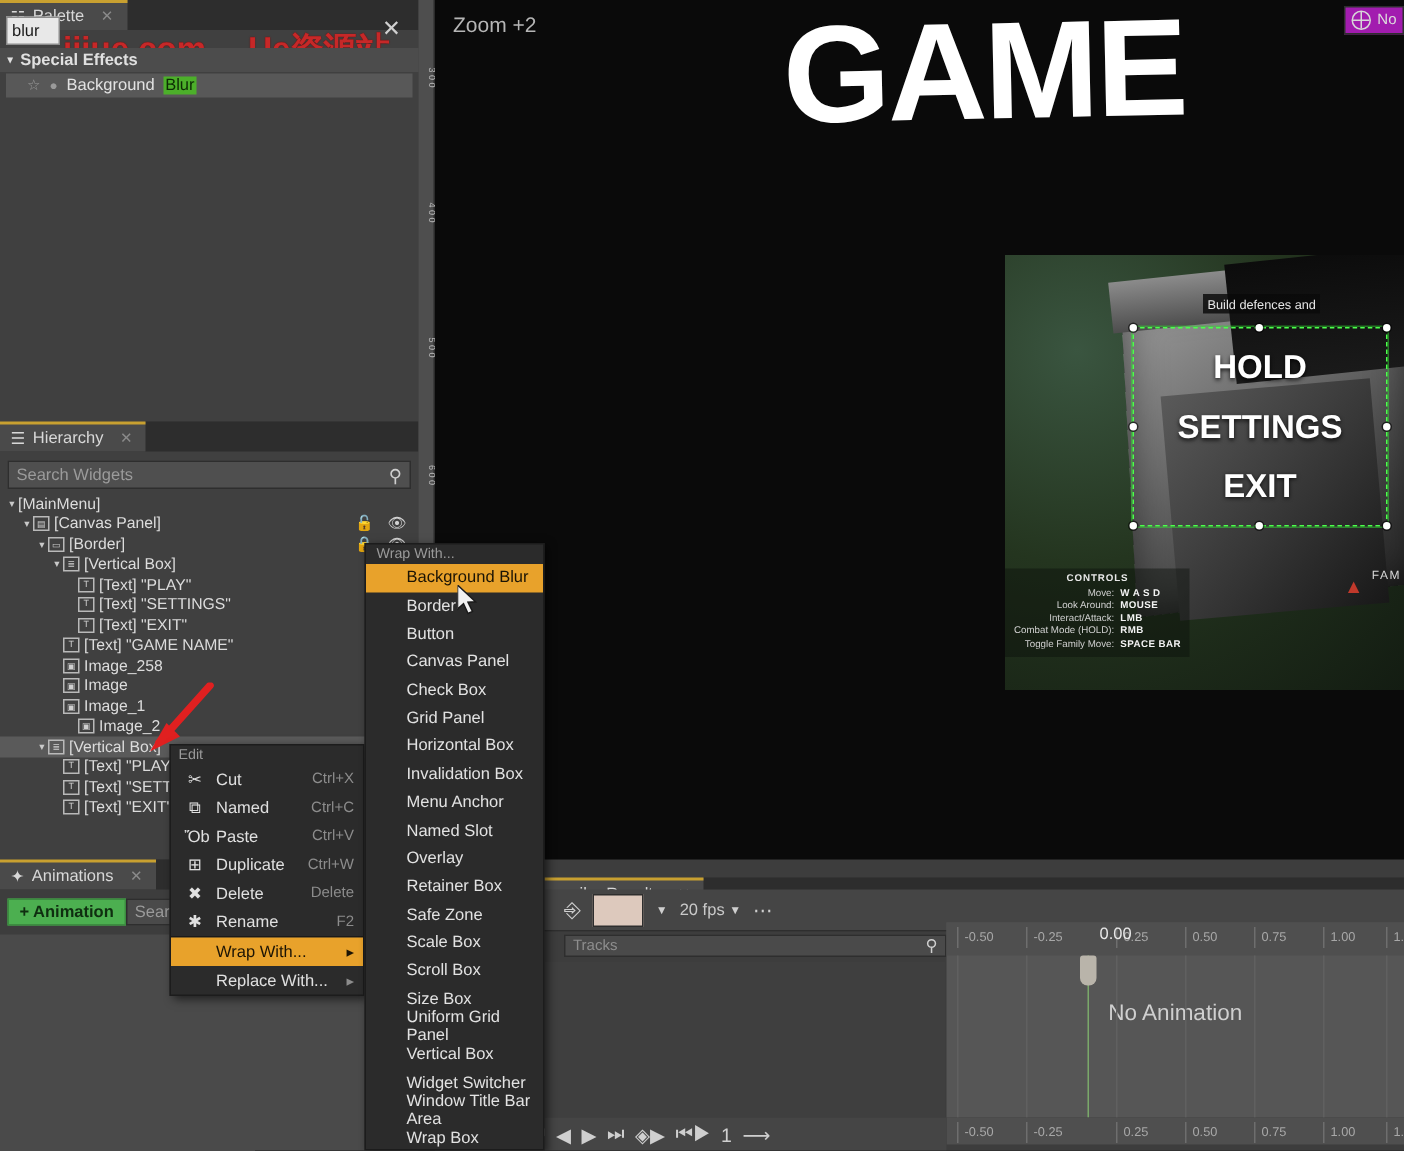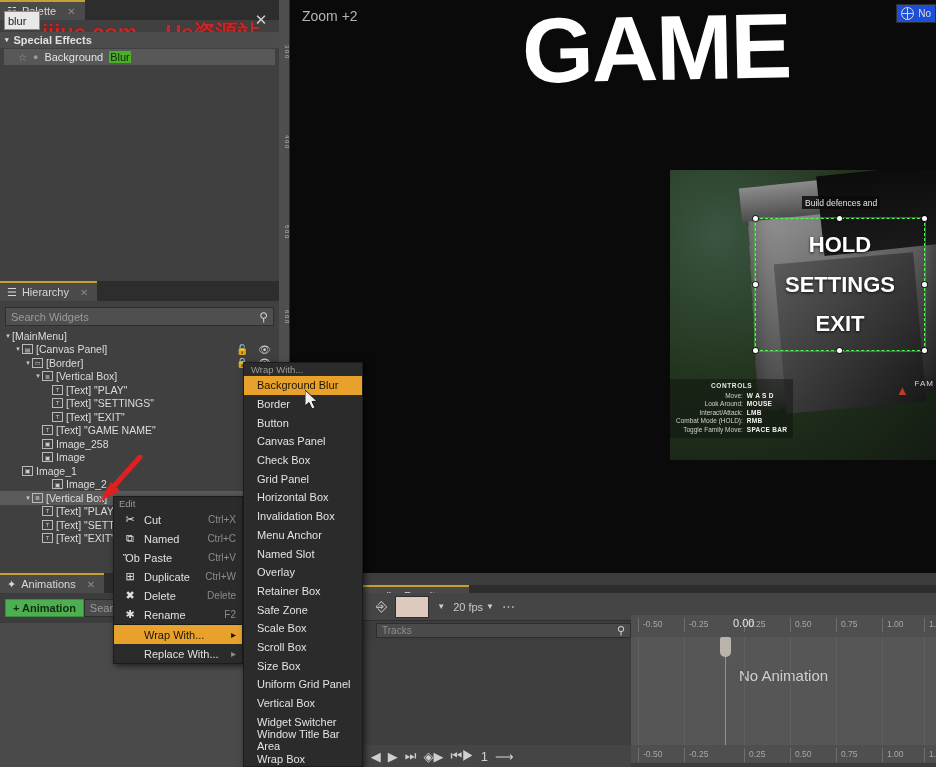--- a/index.html
+++ b/index.html
@@ -113,21 +113,21 @@
   #zoomlabel { position: absolute; left: 12px; top: 8px; color: #b5b5b5; font-size: 14px; }
   #gamename {
     position: absolute; left: 232px; top: 2px; color: #ffffff;
     font-size: 92px; font-weight: bold; letter-spacing: -2px;
     font-family: "Liberation Sans", sans-serif; line-height: 1;
     white-space: nowrap; transform: rotate(-1.2deg);
   }
   #loc-widget {
     position: absolute; right: 0; top: 4px; height: 19px;
     display: flex; align-items: center; gap: 4px;
-    background: #1d4ed8; border: 1px solid #2e2e2e; padding: 0 4px;
+    background: #a21caf; border: 1px solid #2e2e2e; padding: 0 4px;
     color: #dcdcdc; font-size: 10px;
   }
   .globe {
     width: 13px; height: 13px; border-radius: 50%;
     border: 1px solid #d8d8d8; position: relative; flex: none;
   }
   .globe::before, .globe::after {
     content: ""; position: absolute; background: #d8d8d8;
   }
   .globe::before { left: 5px; top: 0; width: 1px; height: 11px; }
@@ -277,21 +277,21 @@
 
   
   #submenu {
     position: absolute; left: 243px; top: 362px; width: 120px; height: 405px;
     background: #2b2b2b; border: 1px solid #1c1c1c; z-index: 45;
     box-shadow: 2px 2px 6px rgba(0,0,0,.6); overflow: hidden;
   }
   #submenu .mhdr { color: #9a9a9a; font-size: 9.5px; padding: 1px 0 1px 7px; }
   .sitem {
     height: 18.7px; display: flex; align-items: center;
-    padding-left: 13px; color: #e2e2e2; font-size: 11px;
+    padding-left: 27px; color: #e2e2e2; font-size: 11px;
   }
   .sitem.hot { background: #e8a22b; color: #1b1405; font-weight: normal; }
 
   
   #cursor { position: absolute; left: 305px; top: 390px; z-index: 60; }
   #redarrow { position: absolute; left: 96px; top: 455px; z-index: 35; }
 </style>
 </head>
 <body>
 <div id="root">
@@ -394,21 +394,21 @@
         <div class="hrow" style="padding-left: 34px;">
           <span class="arrow"></span>
           <span class="wicon">▣</span>
           <span>Image_258</span>
         </div>
         <div class="hrow" style="padding-left: 34px;">
           <span class="arrow"></span>
           <span class="wicon">▣</span>
           <span>Image</span>
         </div>
-        <div class="hrow" style="padding-left: 14px; align-items: center;">
+        <div class="hrow" style="padding-left: 34px; align-items: center;">
           <span class="arrow"></span>
           <span class="wicon">▣</span>
           <span>Image_1</span>
         </div>
         <div class="hrow" style="padding-left: 44px;">
           <span class="arrow"></span>
           <span class="wicon">▣</span>
           <span>Image_2</span>
         </div>
         <div class="hrow sel" style="padding-left: 24px;">

